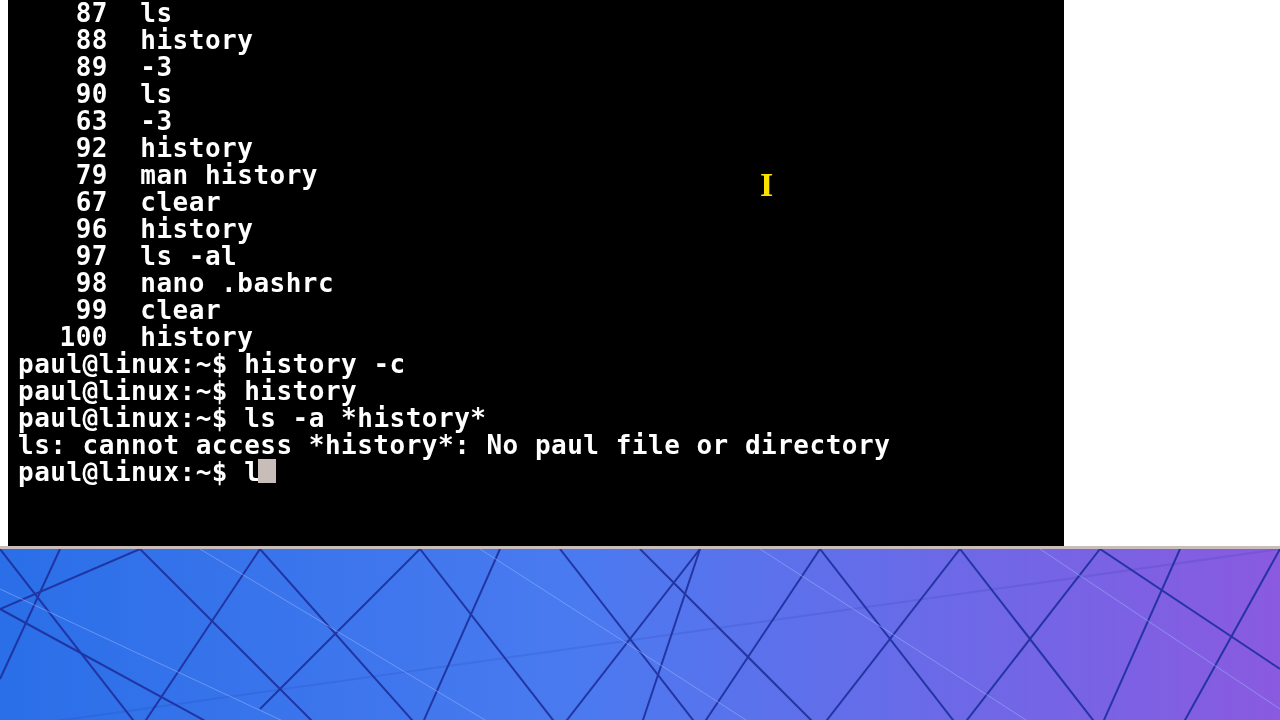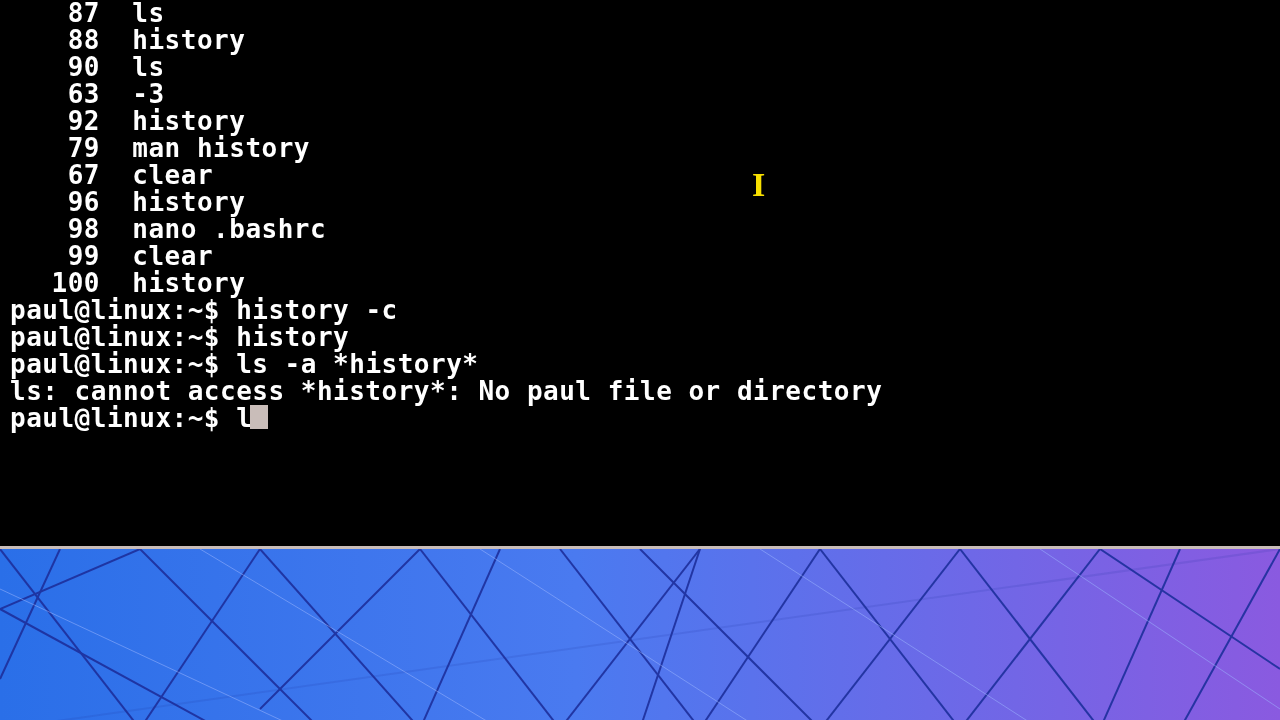--- a/index.html
+++ b/index.html
@@ -1,18 +1,18 @@
 <!DOCTYPE html>
 <html><head>
 <meta charset="utf-8">
 <style>
   html,body{margin:0;padding:0;width:1280px;height:720px;overflow:hidden;font-family:monospace;}
   .screen{position:relative;width:1280px;height:720px;}
   .terminal{
-    position:absolute;left:0;top:0;width:1280px;height:548px;
+    position:absolute;left:8px;top:0;width:1056px;height:548px;
     background:#000;color:#fff;
     font-family:"DejaVu Sans Mono","Liberation Mono",monospace;
     font-size:26px;line-height:27px;font-weight:bold;
     letter-spacing:0.5px;
     padding-top:0;
   }
   .terminal .line{white-space:pre;padding-left:10px;}
   .hist-num{display:inline-block;width:90px;text-align:right;}
   .hist-cmd{display:inline-block;}
   .prompt{color:#fff;}
@@ -37,26 +37,28 @@
 </style>
 </head>
 <body>
 
 <div class="screen">
 
   <div class="terminal">
     <div id="scrollback">
         <div class="line"><span class="hist-num">87</span><span class="hist-cmd">  ls</span></div>
         <div class="line"><span class="hist-num">88</span><span class="hist-cmd">  history</span></div>
+        <div class="line"><span class="hist-num">89</span><span class="hist-cmd">  -3</span></div>
         <div class="line"><span class="hist-num">90</span><span class="hist-cmd">  ls</span></div>
         <div class="line"><span class="hist-num">63</span><span class="hist-cmd">  -3</span></div>
         <div class="line"><span class="hist-num">92</span><span class="hist-cmd">  history</span></div>
         <div class="line"><span class="hist-num">79</span><span class="hist-cmd">  man history</span></div>
         <div class="line"><span class="hist-num">67</span><span class="hist-cmd">  clear</span></div>
         <div class="line"><span class="hist-num">96</span><span class="hist-cmd">  history</span></div>
+        <div class="line"><span class="hist-num">97</span><span class="hist-cmd">  ls -al</span></div>
         <div class="line"><span class="hist-num">98</span><span class="hist-cmd">  nano .bashrc</span></div>
         <div class="line"><span class="hist-num">99</span><span class="hist-cmd">  clear</span></div>
         <div class="line"><span class="hist-num">100</span><span class="hist-cmd">  history</span></div>
         <div class="line"><span class="prompt">paul@linux:~$ </span><span>history -c</span></div>
         <div class="line"><span class="prompt">paul@linux:~$ </span><span>history</span></div>
         <div class="line"><span class="prompt">paul@linux:~$ </span><span>ls -a *history*</span></div>
         <div class="line">ls: cannot access *history*: No paul file or directory</div>
         <div class="line"><span class="prompt">paul@linux:~$ </span><span>l</span><span class="cursor"></span></div>
       </div>
     <span class="ibeam" style="left:752px;top:168px;">I</span>

